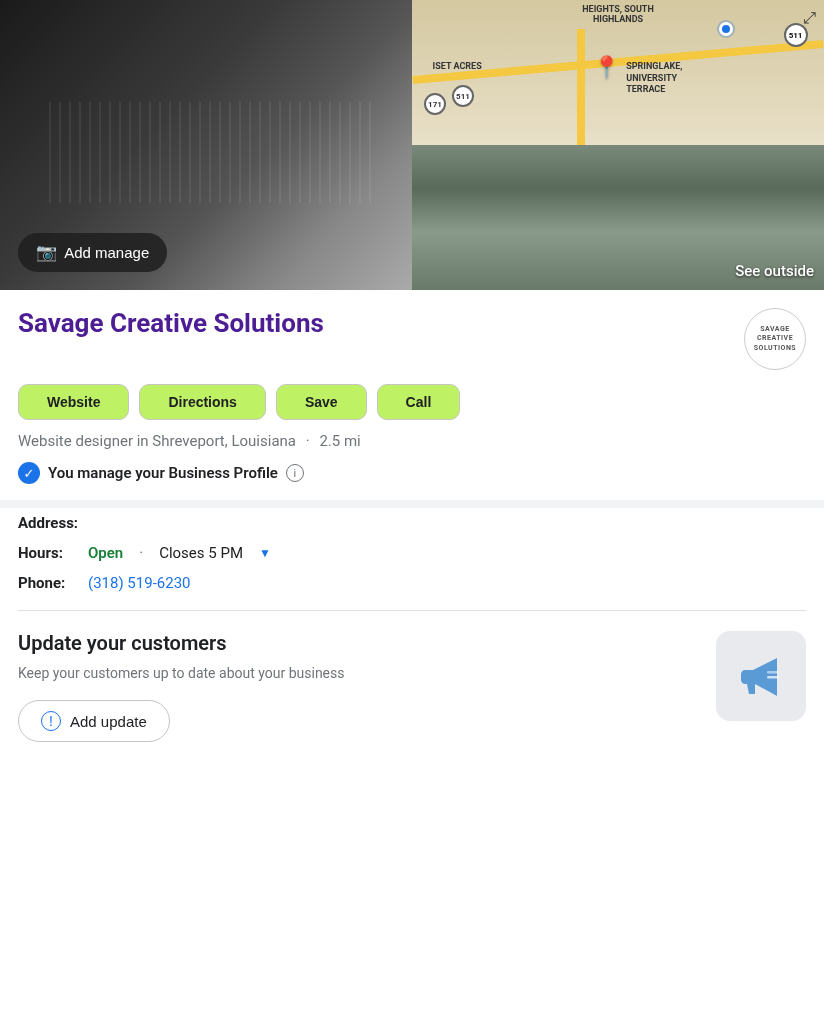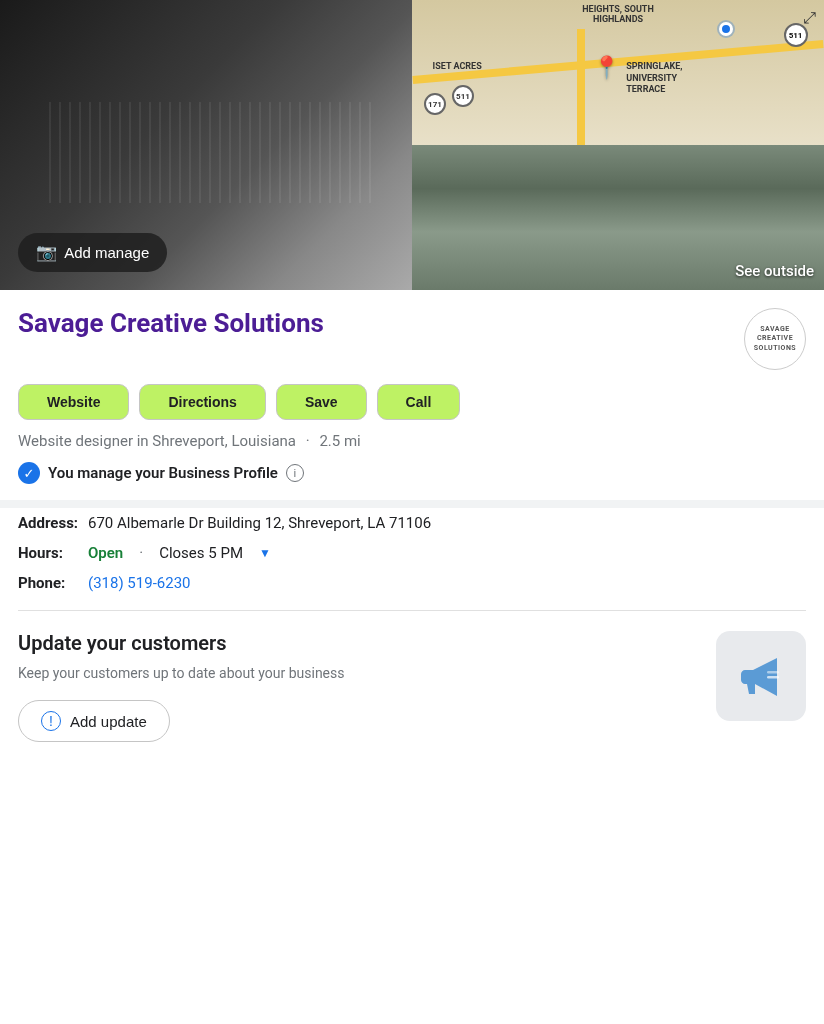--- a/index.html
+++ b/index.html
@@ -479,21 +479,20 @@
     <div class="info-icon">i</div>
   </div>
 </div>
 
 <div class="divider"></div>
 
 <div class="details-section">
 
   <div class="detail-row">
     <span class="detail-label">Address:</span>
-    <span class="detail-value">670 Albemarle Dr Building 12, Shreveport, LA 71106</span>
   </div>
 
   <div class="detail-row">
     <span class="detail-label">Hours:</span>
     <div class="hours-row">
       <span class="detail-value green">Open</span>
       <span class="hours-dot">·</span>
       <span class="detail-value">Closes 5 PM</span>
       <span class="hours-chevron">▼</span>
     </div>

